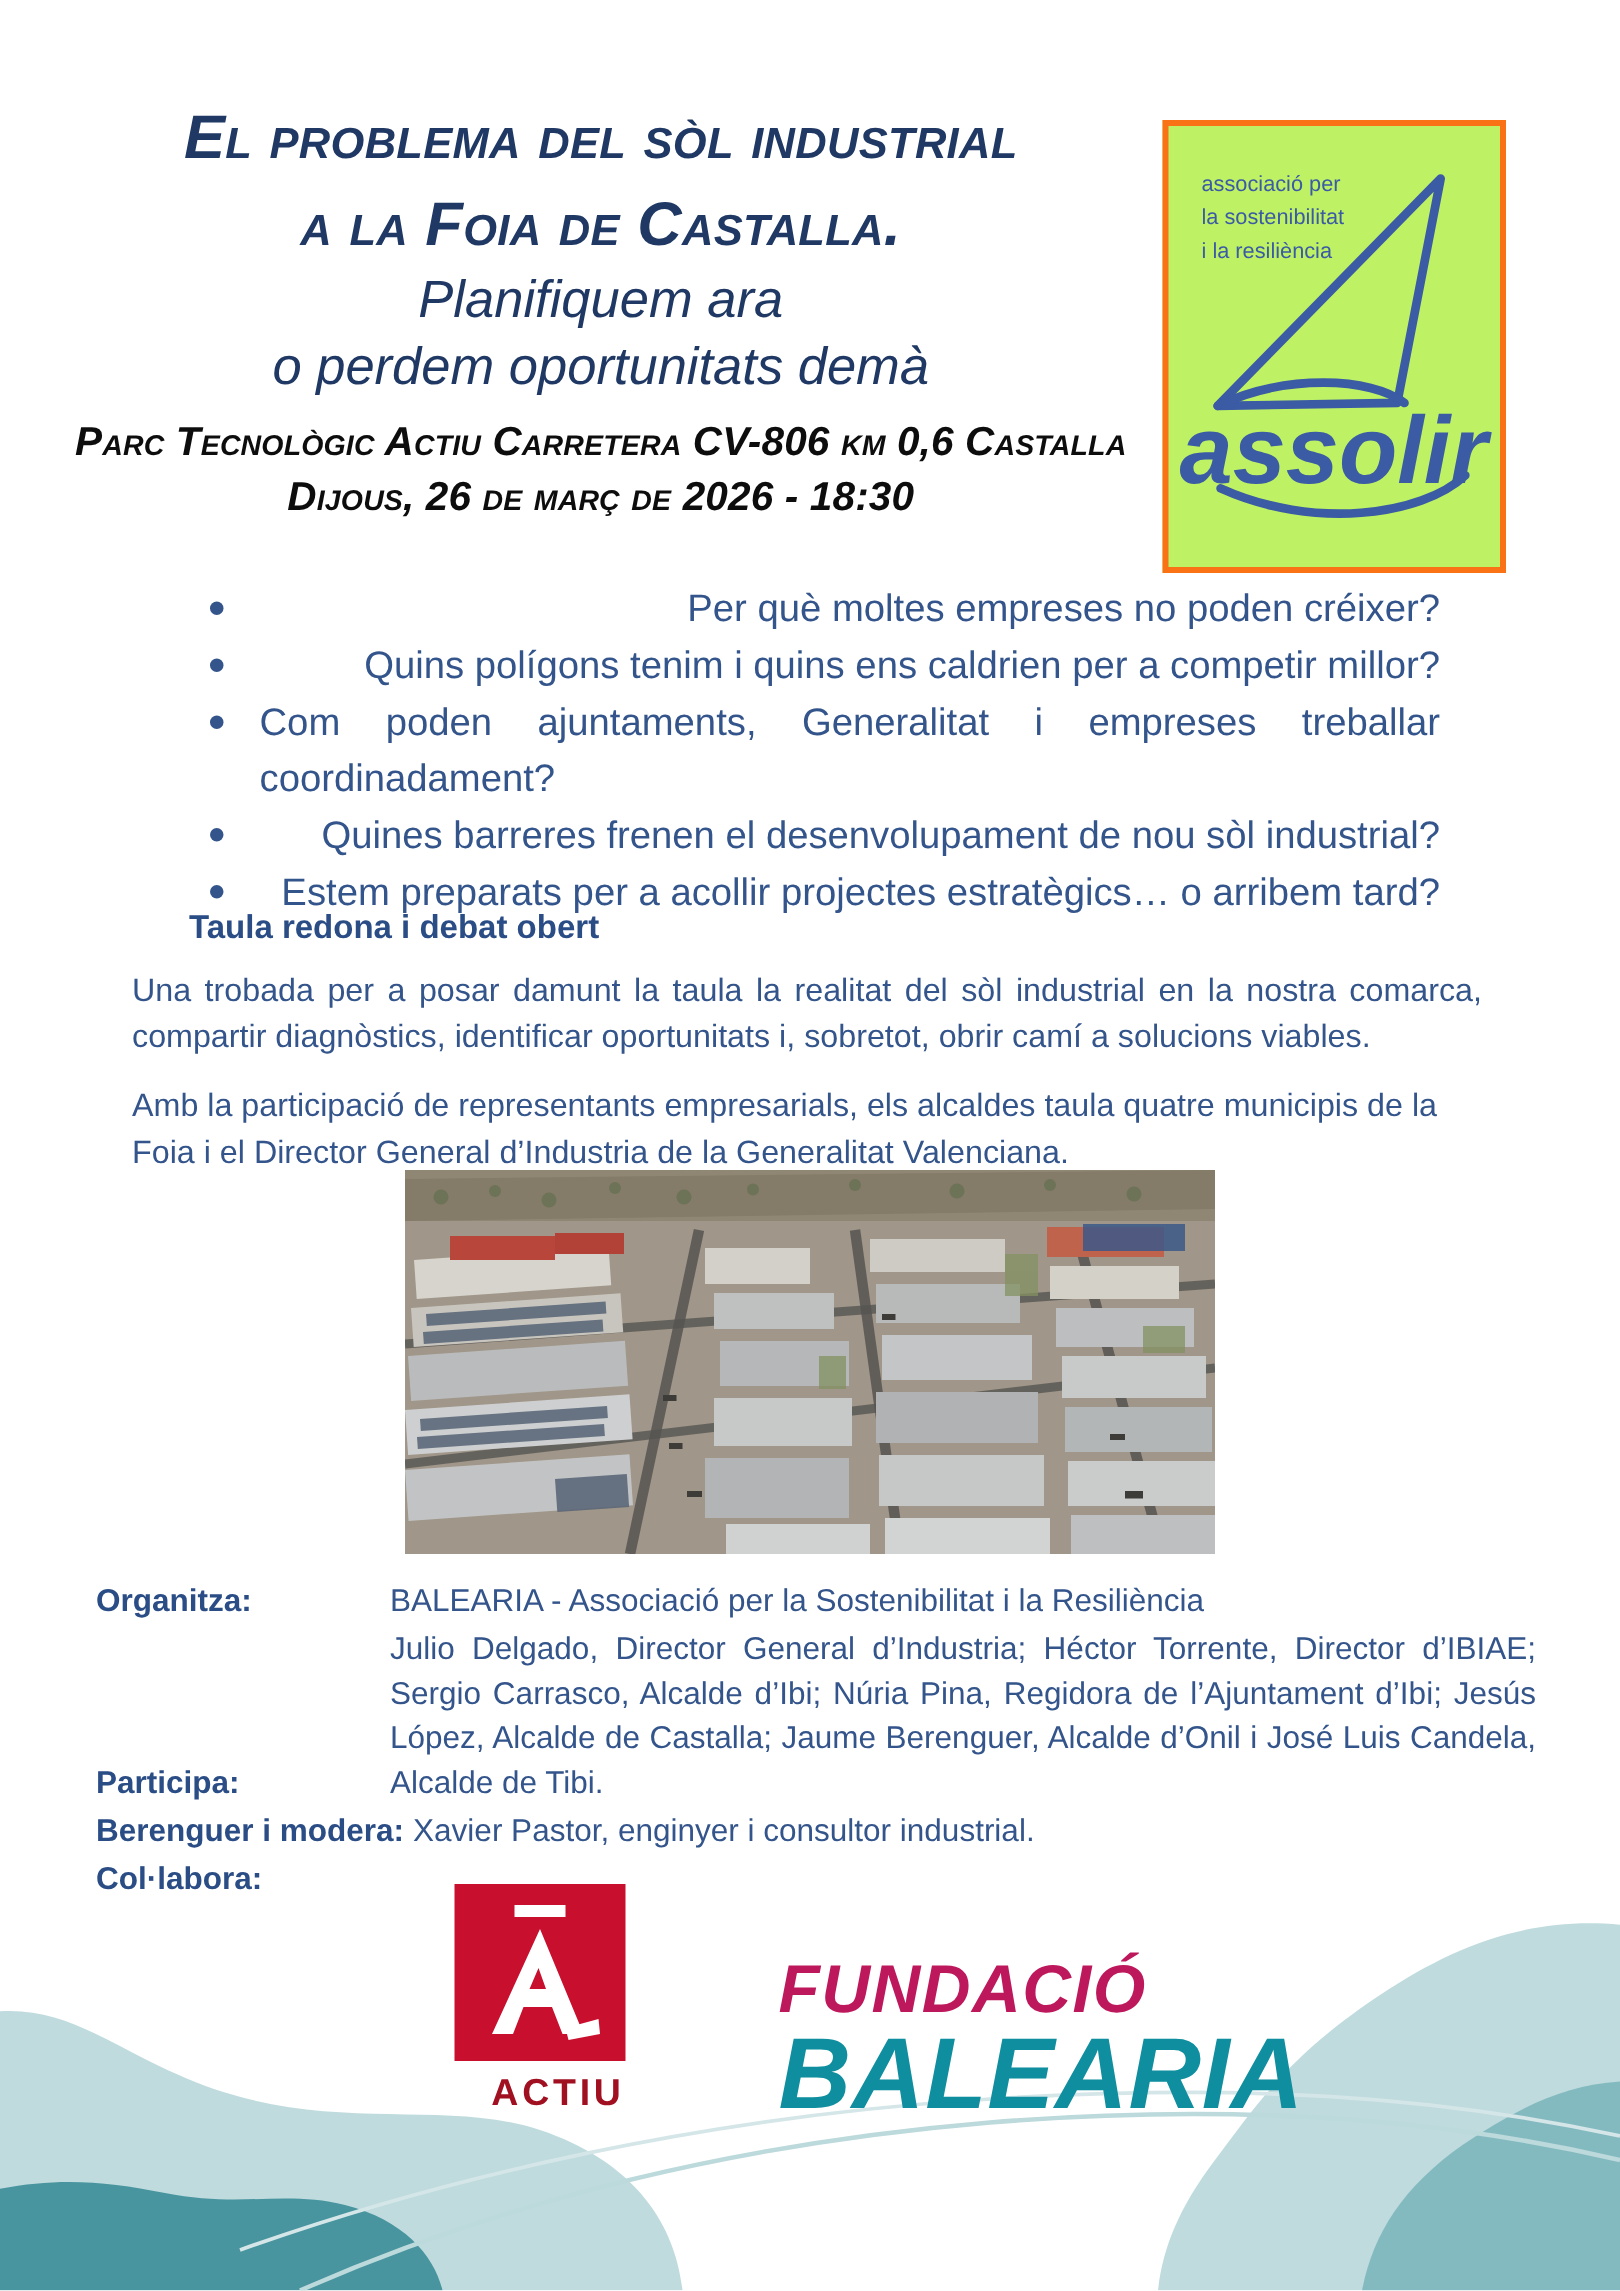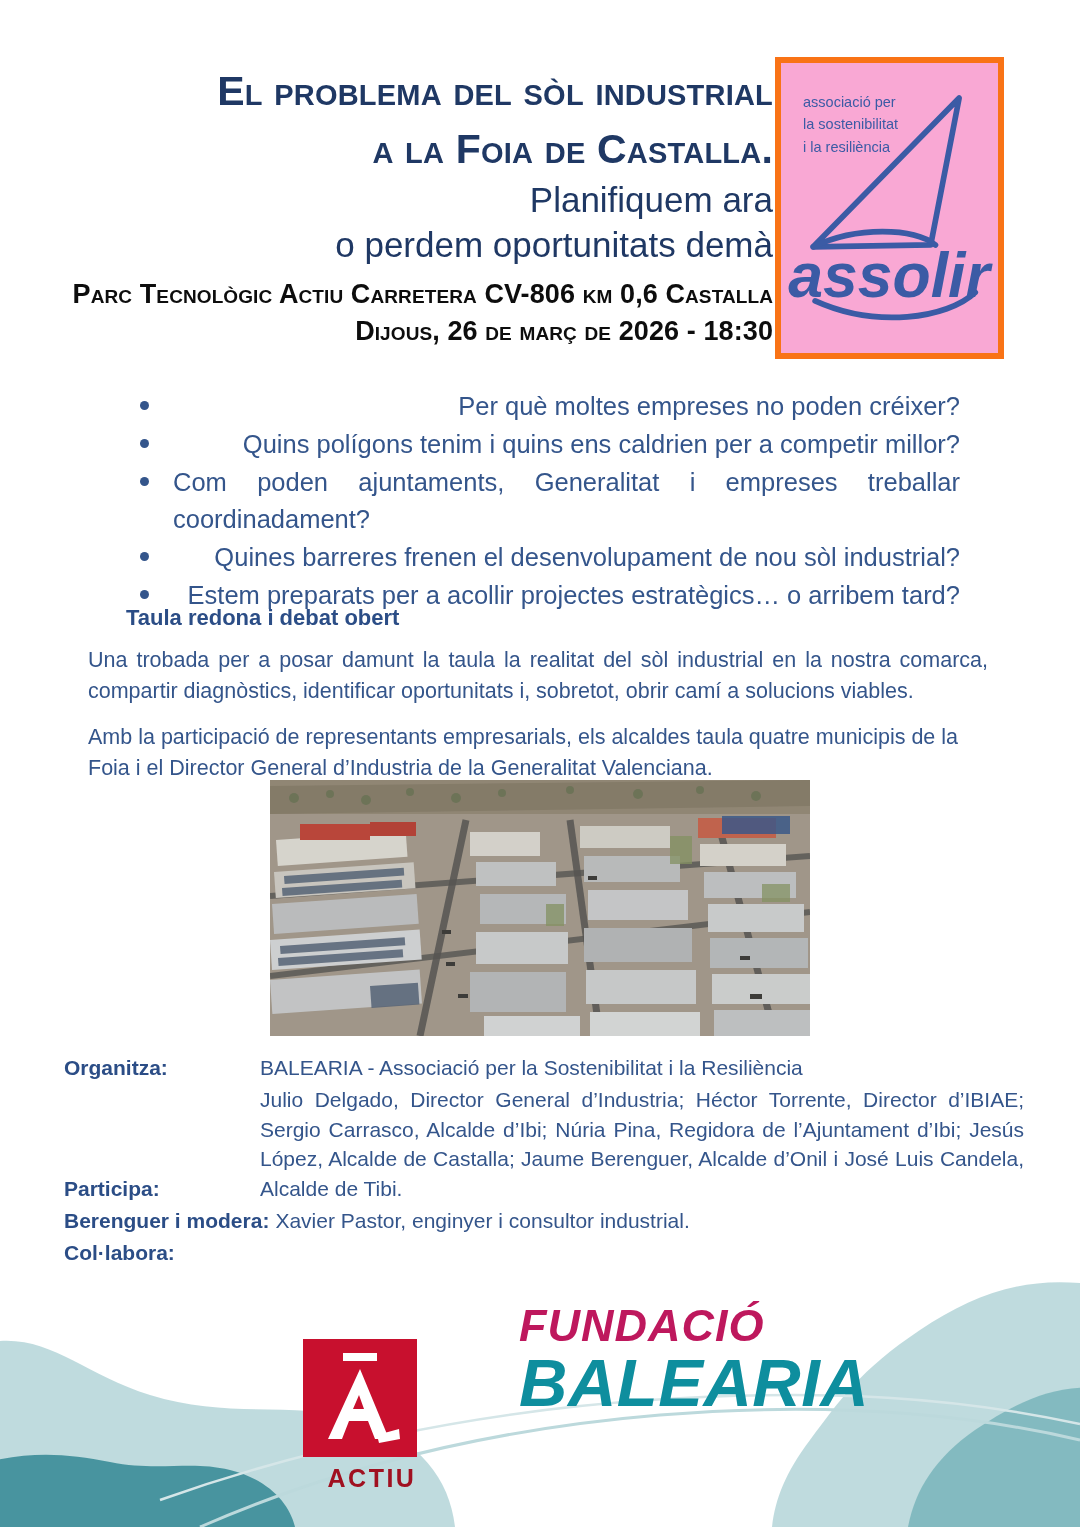--- a/index.html
+++ b/index.html
@@ -30,21 +30,22 @@
   
   .header {
     position: absolute;
     left: 0;
     top: 62px;
     width: 1080px;
   }
   .title-block {
     width: 745px;
     margin-left: 28px;
-    text-align: right;
+    text-align: center;
+    font-style: italic;
   }
   .title-line {
     font-family: "Liberation Sans", sans-serif;
     font-weight: bold;
     color: #1F3864;
     font-variant: small-caps;
     font-size: 41px;
     line-height: 1.42;
     letter-spacing: 0.2px;
   }
@@ -72,25 +73,25 @@
     font-variant: small-caps;
     font-size: 27px;
     line-height: 1.35;
     letter-spacing: 0.1px;
   }
 
   
   .assolir-logo {
     position: absolute;
     left: 775px;
-    top: 57px;
+    top: 80px;
     width: 229px;
     height: 302px;
-    border: 6px solid #f97316;
-    background: #f9a8d4;
+    border: 4px solid #f97316;
+    background: #bef264;
     box-sizing: border-box;
   }
   .assolir-tagline {
     position: absolute;
     left: 22px;
     top: 28px;
     color: #3b5ba5;
     font-size: 14.5px;
     line-height: 1.55;
     font-family: "Liberation Sans", sans-serif;
@@ -195,21 +196,21 @@
     flex: 1 1 auto;
     text-align: justify;
   }
   .credit-value.left { text-align: left; }
   .credit-row.tight .credit-label { margin-right: 6px; }
 
   
   .actiu-logo {
     position: absolute;
     left: 303px;
-    top: 1339px;
+    top: 1256px;
     width: 138px;
     height: 160px;
   }
   .actiu-square {
     width: 114px;
     height: 118px;
     background: #C8102E;
     position: relative;
   }
   .actiu-word {

